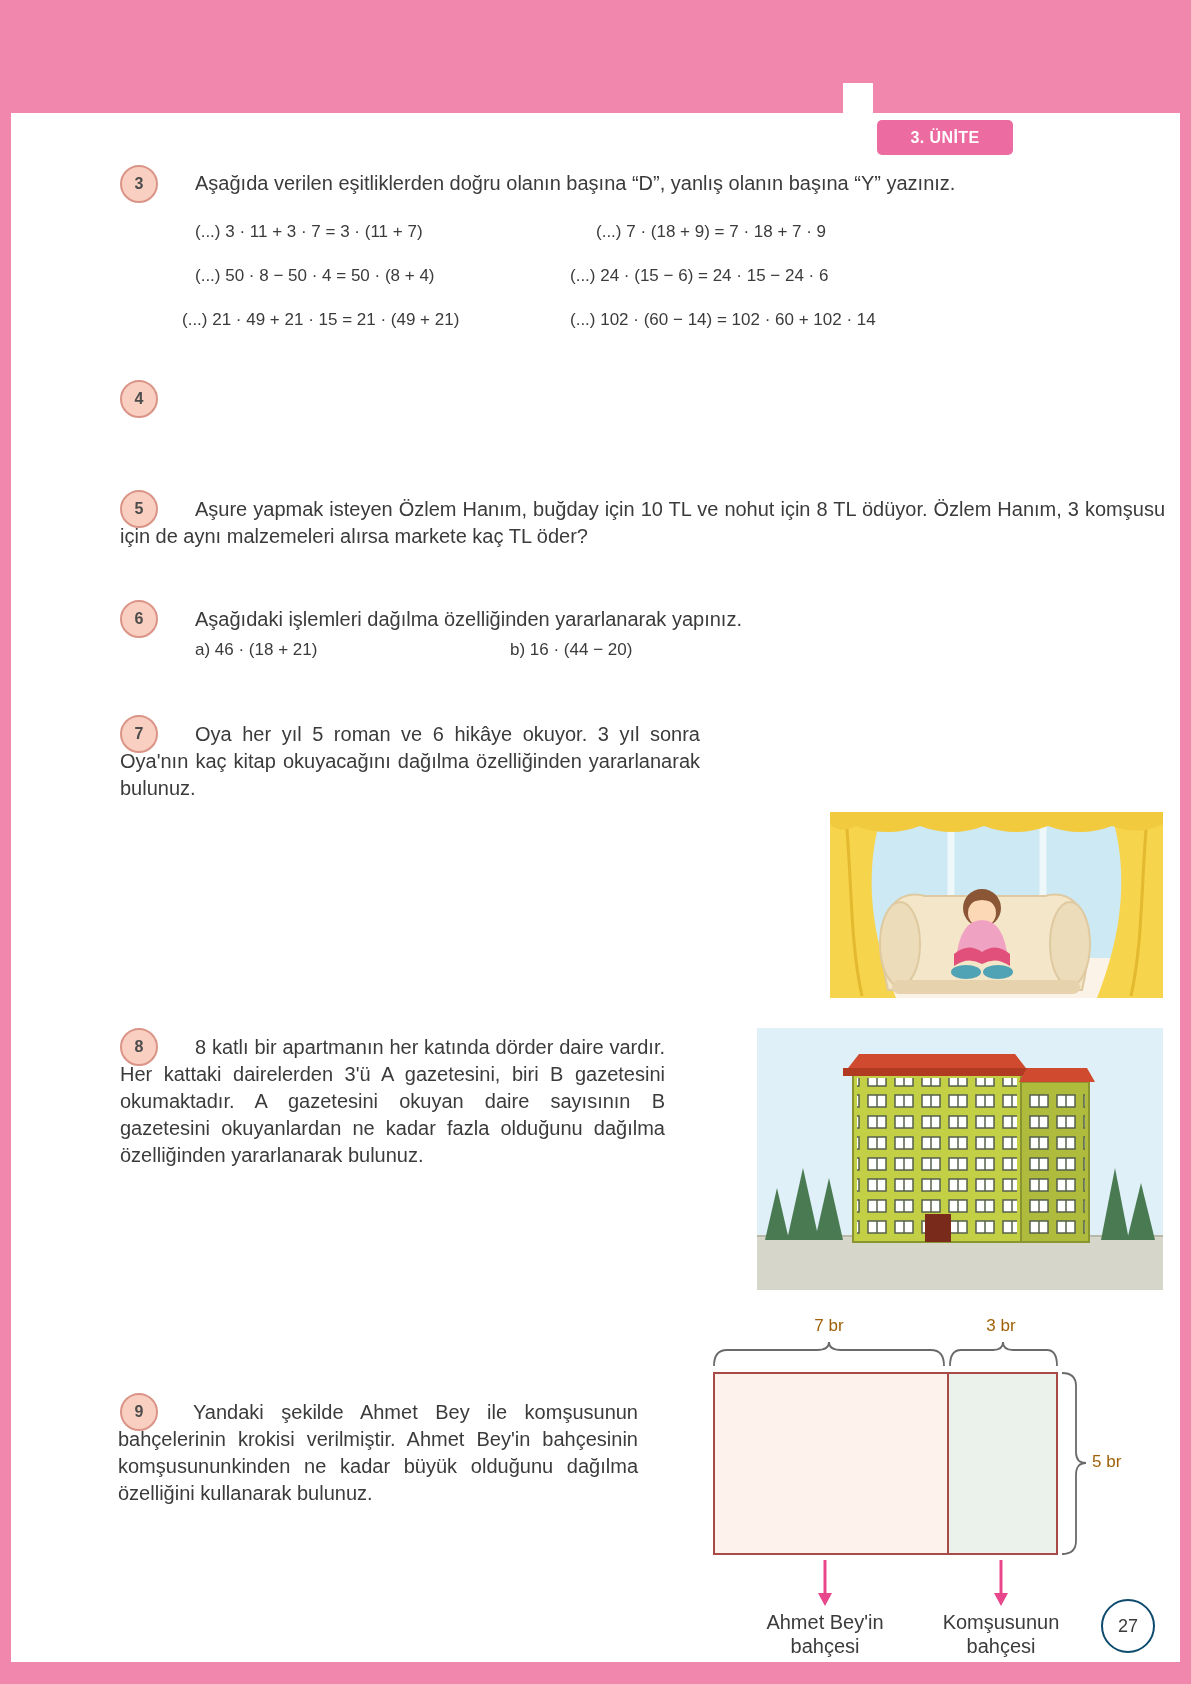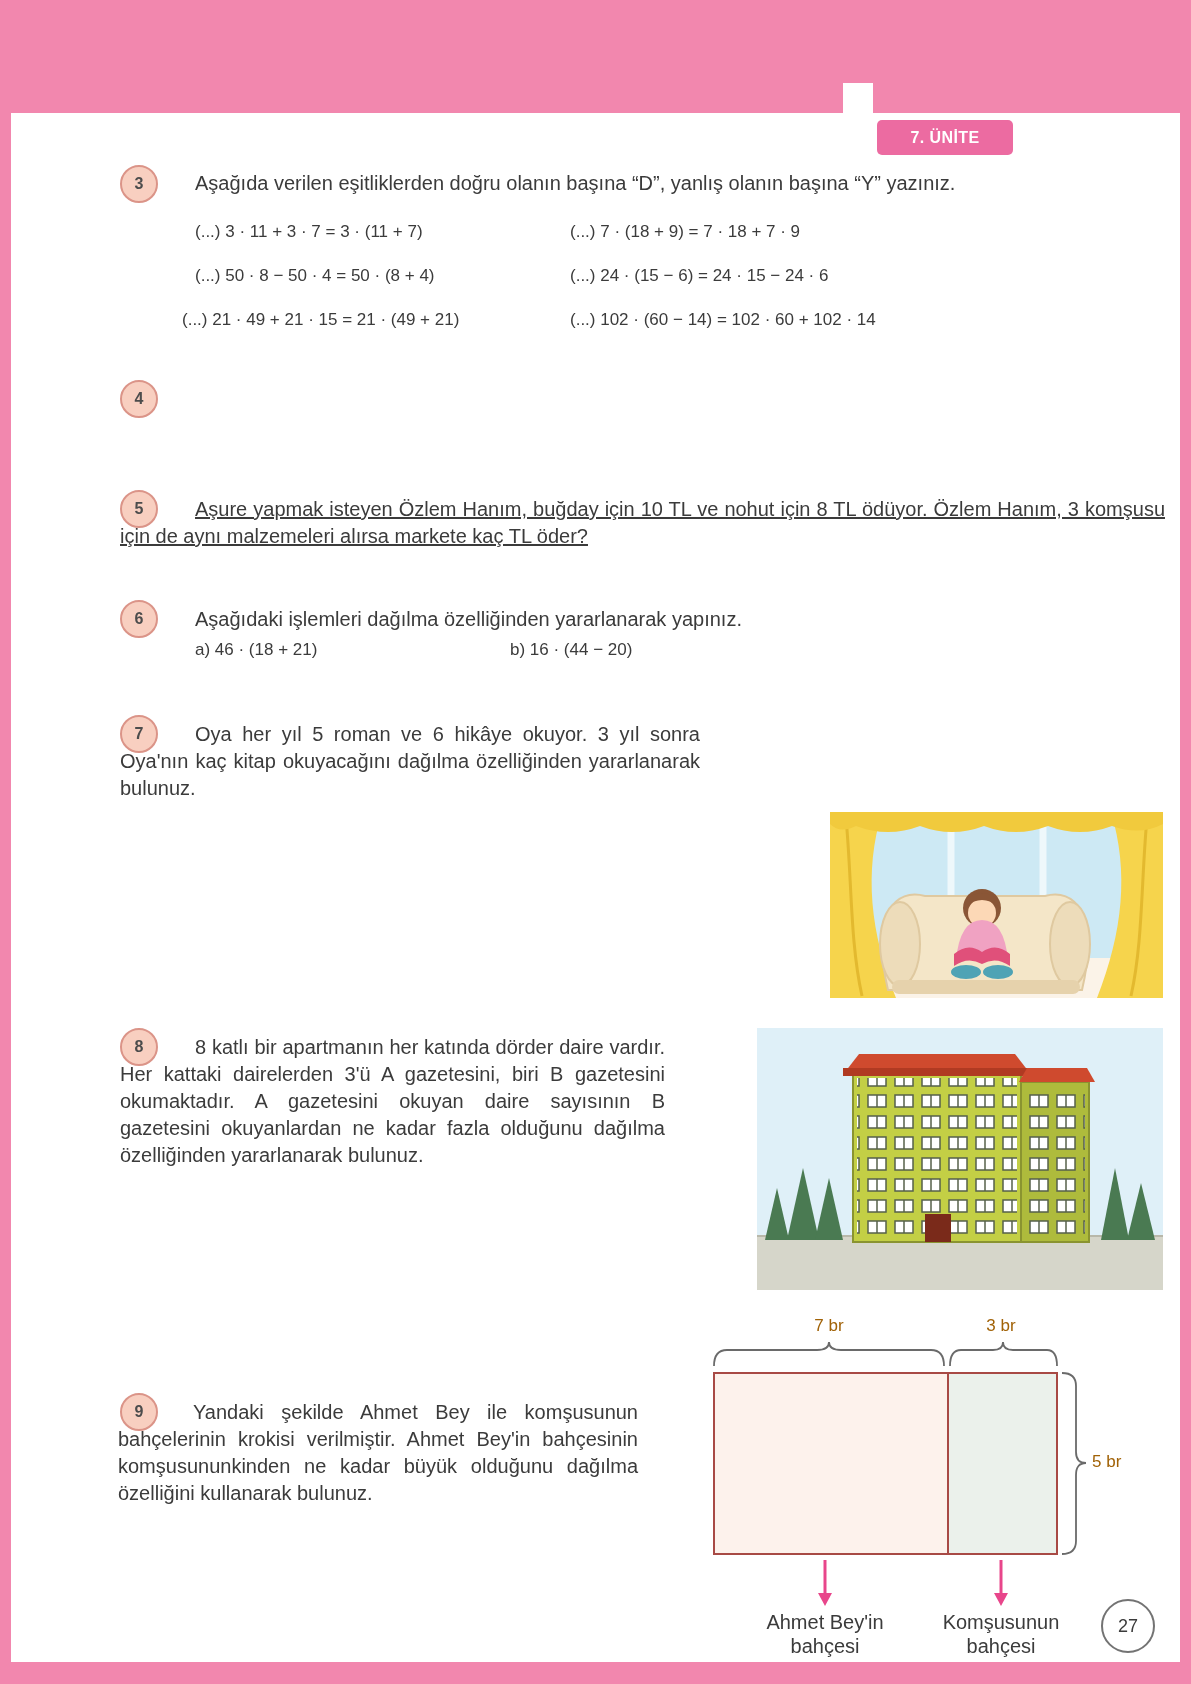--- a/index.html
+++ b/index.html
@@ -32,50 +32,50 @@
   .rect-left { width:232px; height:100%; background:#fdf2ec; }
   .rect-right { flex:1; height:100%; background:#ebf1eb; border-left:2px solid #a84a45; }
   .dim-label { position:absolute; font-size:17px; color:#a16207; text-align:center; }
   .garden-label { position:absolute; width:140px; text-align:center; font-size:20px; line-height:24px; }
   .arrow { position:absolute; width:20px; height:46px; }
   .arrow svg, .brace svg { display:block; width:100%; height:100%; }
   .brace { position:absolute; }
   .brace-top { left:713px; top:1340px; width:345px; height:28px; }
   .brace-right { left:1060px; top:1372px; width:28px; height:183px; }
   .page-num { position:absolute; left:1101px; top:1599px; width:54px; height:54px;
-    background:#ffffff; border:2px solid #737373; border-radius:50%;
+    background:#ffffff; border:2px solid #0c4a6e; border-radius:50%;
     display:flex; align-items:center; justify-content:center; font-size:18px; color:#3b3b3b; }
 </style>
 </head>
 <body>
 
 <div class="page">
 
   <div class="band band-top"></div>
   <div class="band strip-left"></div>
   <div class="band strip-right"></div>
   <div class="band strip-bottom"></div>
   <div class="content-bg"></div>
   <div class="notch"></div>
 
-  <div class="unit-badge">7. ÜNİTE</div>
+  <div class="unit-badge">3. ÜNİTE</div>
 
   <div class="qnum" style="left:120px; top:165px;">3</div>
   <div class="para" style="left:120px; top:170px; width:1045px;">Aşağıda verilen eşitliklerden doğru olanın başına “D”, yanlış olanın başına “Y” yazınız.</div>
   <div class="eq" style="left:195px; top:222px;">(...) 3 · 11 + 3 · 7 = 3 · (11 + 7)</div>
   <div class="eq" style="left:195px; top:266px;">(...) 50 · 8 − 50 · 4 = 50 · (8 + 4)</div>
   <div class="eq" style="left:182px; top:310px;">(...) 21 · 49 + 21 · 15 = 21 · (49 + 21)</div>
-  <div class="eq" style="left:570px; top:222px;text-align:center;">(...) 7 · (18 + 9) = 7 · 18 + 7 · 9</div>
+  <div class="eq" style="left:596px; top:222px;text-align:center;">(...) 7 · (18 + 9) = 7 · 18 + 7 · 9</div>
   <div class="eq" style="left:570px; top:266px;">(...) 24 · (15 − 6) = 24 · 15 − 24 · 6</div>
   <div class="eq" style="left:570px; top:310px;">(...) 102 · (60 − 14) = 102 · 60 + 102 · 14</div>
 
   <div class="qnum" style="left:120px; top:380px;">4</div>
 
   <div class="qnum" style="left:120px; top:490px;">5</div>
-  <div class="para" style="left:120px; top:496px; width:1045px;text-decoration:underline;">Aşure yapmak isteyen Özlem Hanım, buğday için 10 TL ve nohut için 8 TL ödüyor. Özlem Hanım, 3 komşusu için de aynı malzemeleri alırsa markete kaç TL öder?</div>
+  <div class="para" style="left:120px; top:496px; width:1045px;">Aşure yapmak isteyen Özlem Hanım, buğday için 10 TL ve nohut için 8 TL ödüyor. Özlem Hanım, 3 komşusu için de aynı malzemeleri alırsa markete kaç TL öder?</div>
 
   <div class="qnum" style="left:120px; top:600px;">6</div>
   <div class="para" style="left:120px; top:606px; width:1045px;">Aşağıdaki işlemleri dağılma özelliğinden yararlanarak yapınız.</div>
   <div class="item" style="left:195px; top:640px;">a) 46 · (18 + 21)</div>
   <div class="item" style="left:510px; top:640px;">b) 16 · (44 − 20)</div>
 
   <div class="qnum" style="left:120px; top:715px;">7</div>
   <div class="para" style="left:120px; top:721px; width:580px;">Oya her yıl 5 roman ve 6 hikâye okuyor. 3 yıl sonra Oya'nın kaç kitap okuyacağını dağılma özelliğinden yararlanarak bulunuz.</div>
   <div class="illu" style="left:830px; top:812px; width:333px; height:186px;">
     <svg viewBox="0 0 333 186">

